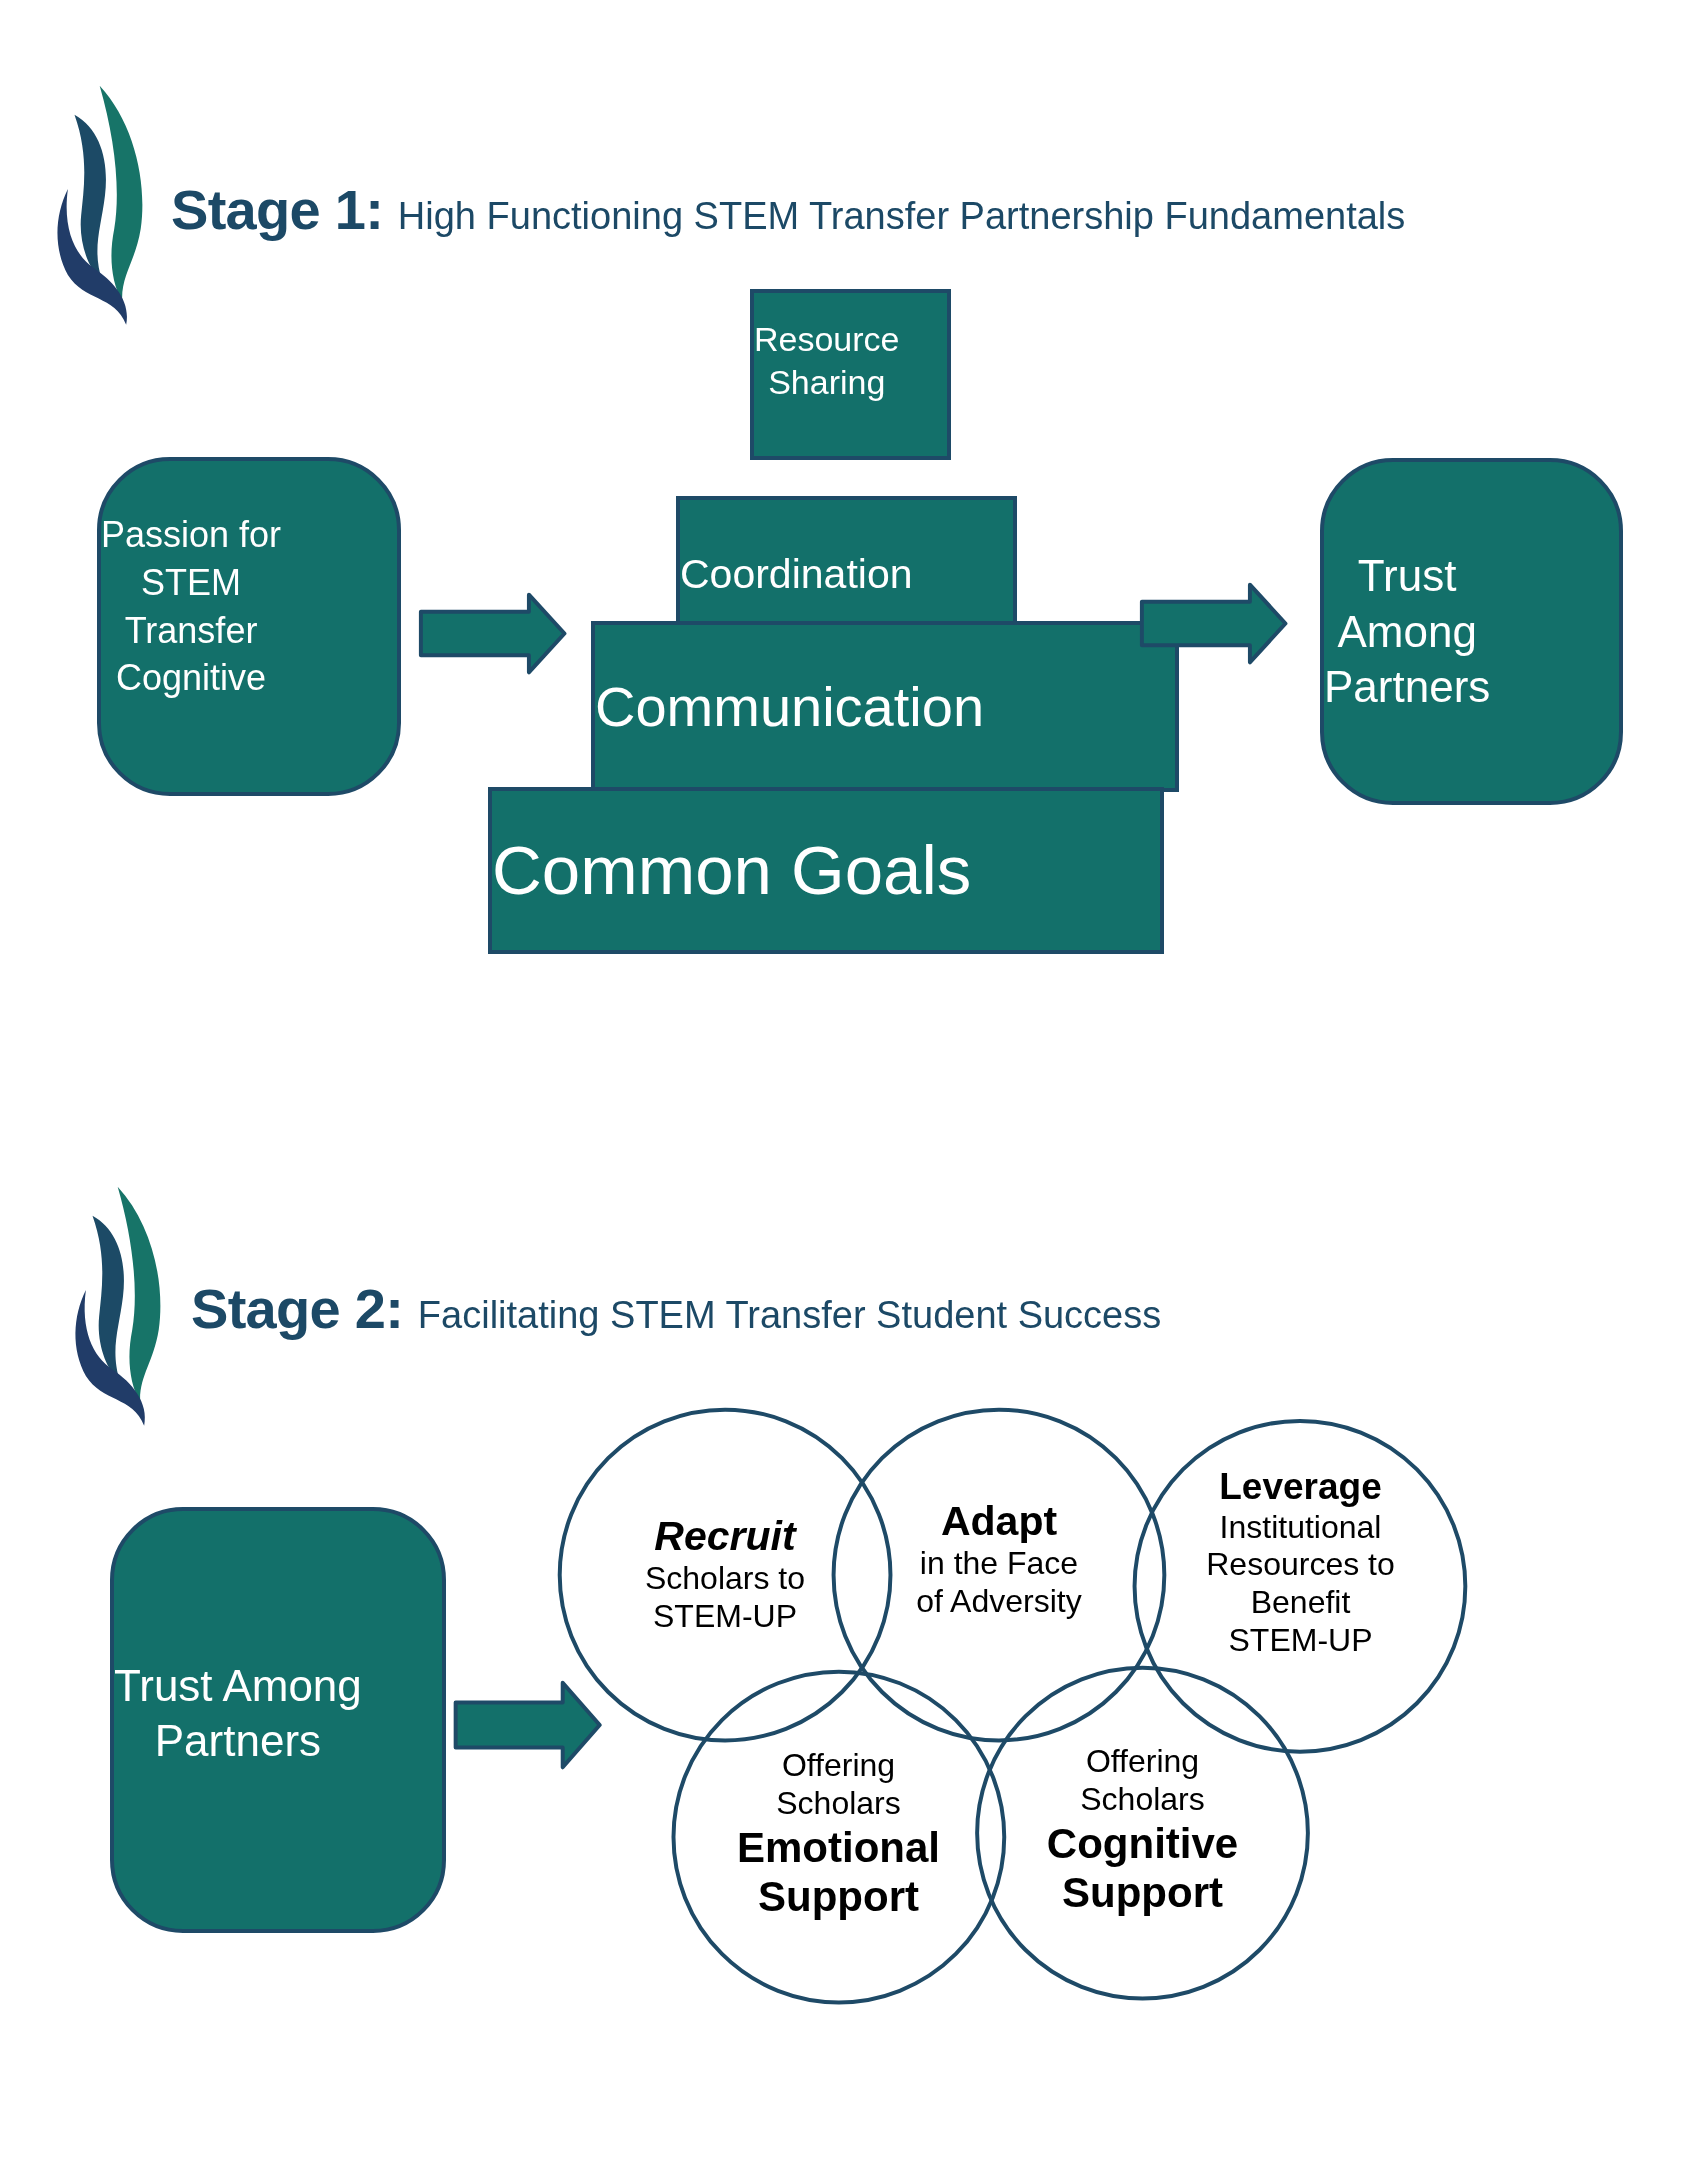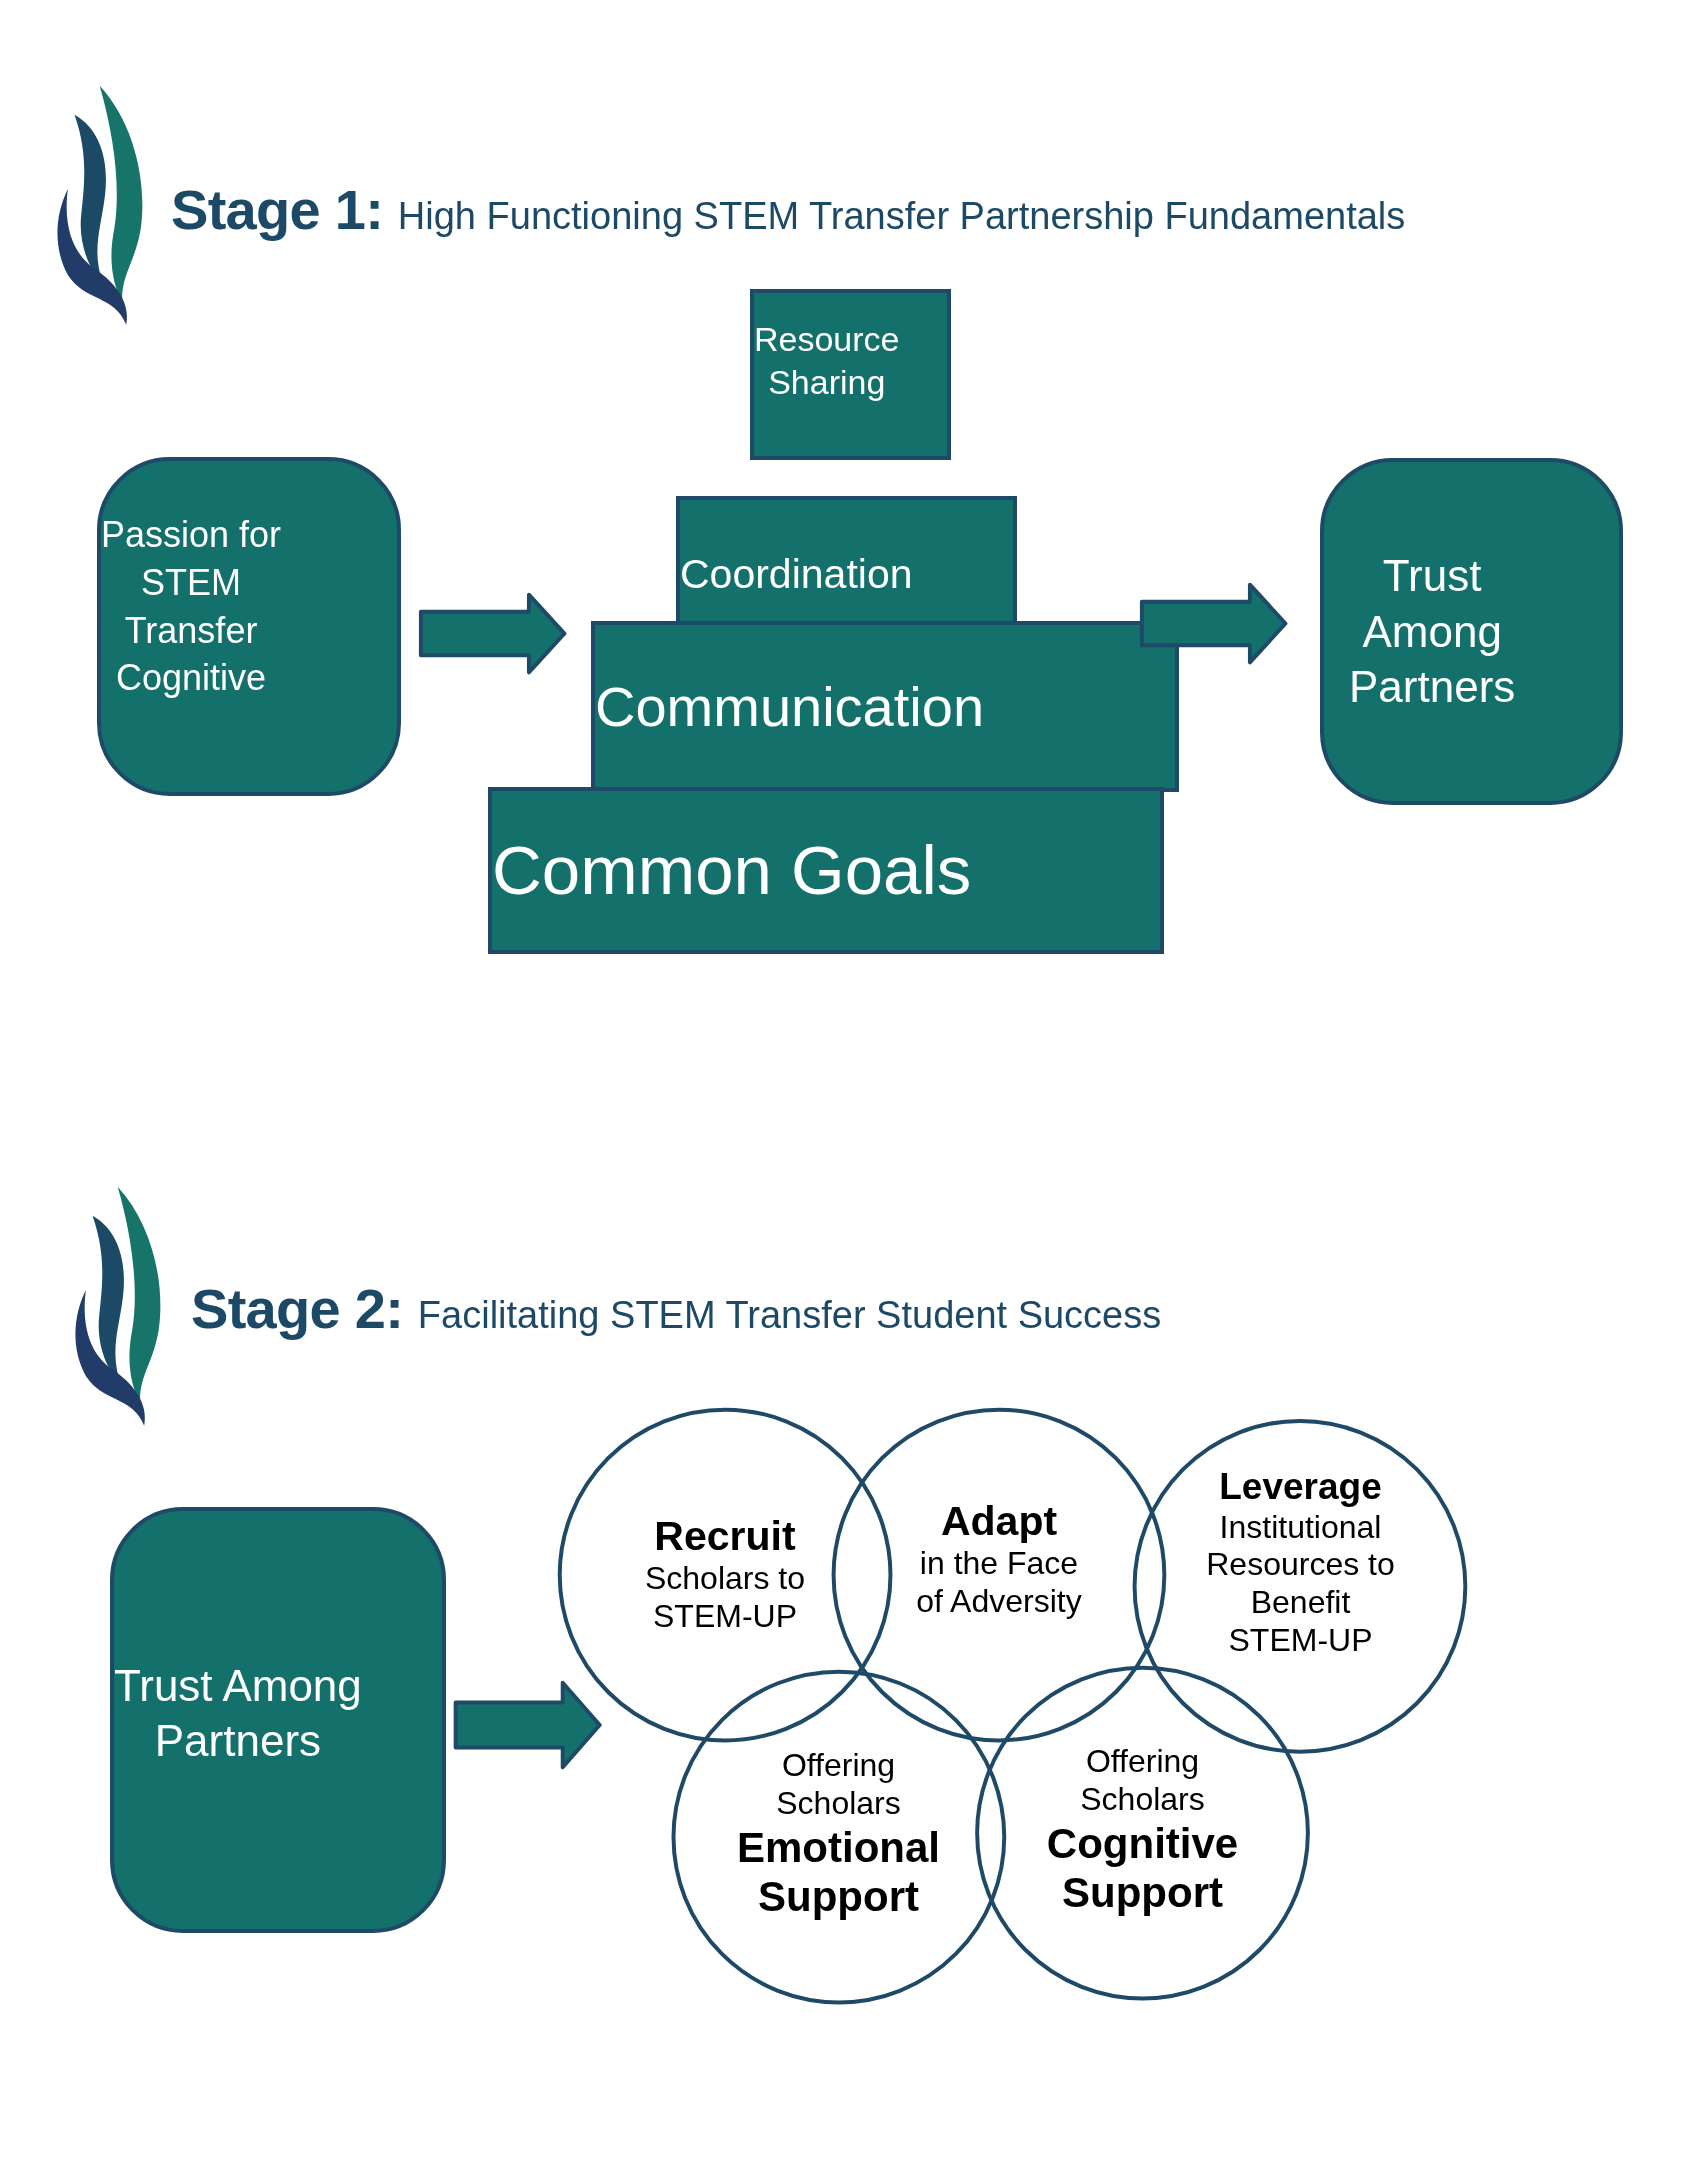--- a/index.html
+++ b/index.html
@@ -50,21 +50,21 @@
 <div class="tier teal" style="left:676px; top:455px; width:341px; height:171px; font-size:41px; padding-bottom:13.2px;margin-top:41px;">
   <span>Coordination</span>
 </div>
 <div class="tier teal" style="left:591px; top:621px; width:588px; height:171px; font-size:56px;">
   <span>Communication</span>
 </div>
 <div class="tier teal" style="left:488px; top:787px; width:676px; height:167px; font-size:69px;">
   <span>Common Goals</span>
 </div>
 
-<div class="abs teal rbox" style="left:1320px; top:458px; width:303px; height:347px; font-size:44px; line-height:1.27;padding-left:25px;">
+<div class="abs teal rbox" style="left:1320px; top:458px; width:303px; height:347px; font-size:44px; line-height:1.27;">
   <div>
     <span style="display:block">Trust</span>
     <span style="display:block">Among</span>
     <span style="display:block">Partners</span>
   </div>
 </div>
 
 <svg class="abs" style="left:418px; top:592px;" width="152" height="83" viewBox="0 0 230 126">
   <path d="M4 30 H168 V4 L222 63 L168 122 V96 H4 Z" fill="#13706a" stroke="#1e4a67" stroke-width="6" stroke-linejoin="round"></path>
 </svg>
@@ -95,21 +95,21 @@
 
 <svg class="diagram" width="1687" height="2183" viewBox="0 0 2550 3300">
   <circle cx="1096" cy="2381" r="250" fill="none" stroke="#1e4a67" stroke-width="6"></circle>
   <circle cx="1510" cy="2381" r="250" fill="none" stroke="#1e4a67" stroke-width="6"></circle>
   <circle cx="1965" cy="2398" r="250" fill="none" stroke="#1e4a67" stroke-width="6"></circle>
   <circle cx="1268" cy="2777" r="250" fill="none" stroke="#1e4a67" stroke-width="6"></circle>
   <circle cx="1727" cy="2771" r="250" fill="none" stroke="#1e4a67" stroke-width="6"></circle>
 </svg>
 
 <div class="circle-text" style="left:626px; top:1512px; width:198px;">
-  <div class="b" style="font-size:41px;">Recruit</div>
+  <div class="b" style="font-size:41px;font-style:italic;">Recruit</div>
   <div style="font-size:32px;">Scholars to</div>
   <div style="font-size:32px;">STEM-UP</div>
 </div>
 <div class="circle-text" style="left:893px; top:1497px; width:212px;">
   <div class="b" style="font-size:41px;">Adapt</div>
   <div style="font-size:32px;">in the Face</div>
   <div style="font-size:32px;">of Adversity</div>
 </div>
 <div class="circle-text" style="left:1188px; top:1465px; width:225px;">
   <div class="b" style="font-size:37px;">Leverage</div>

